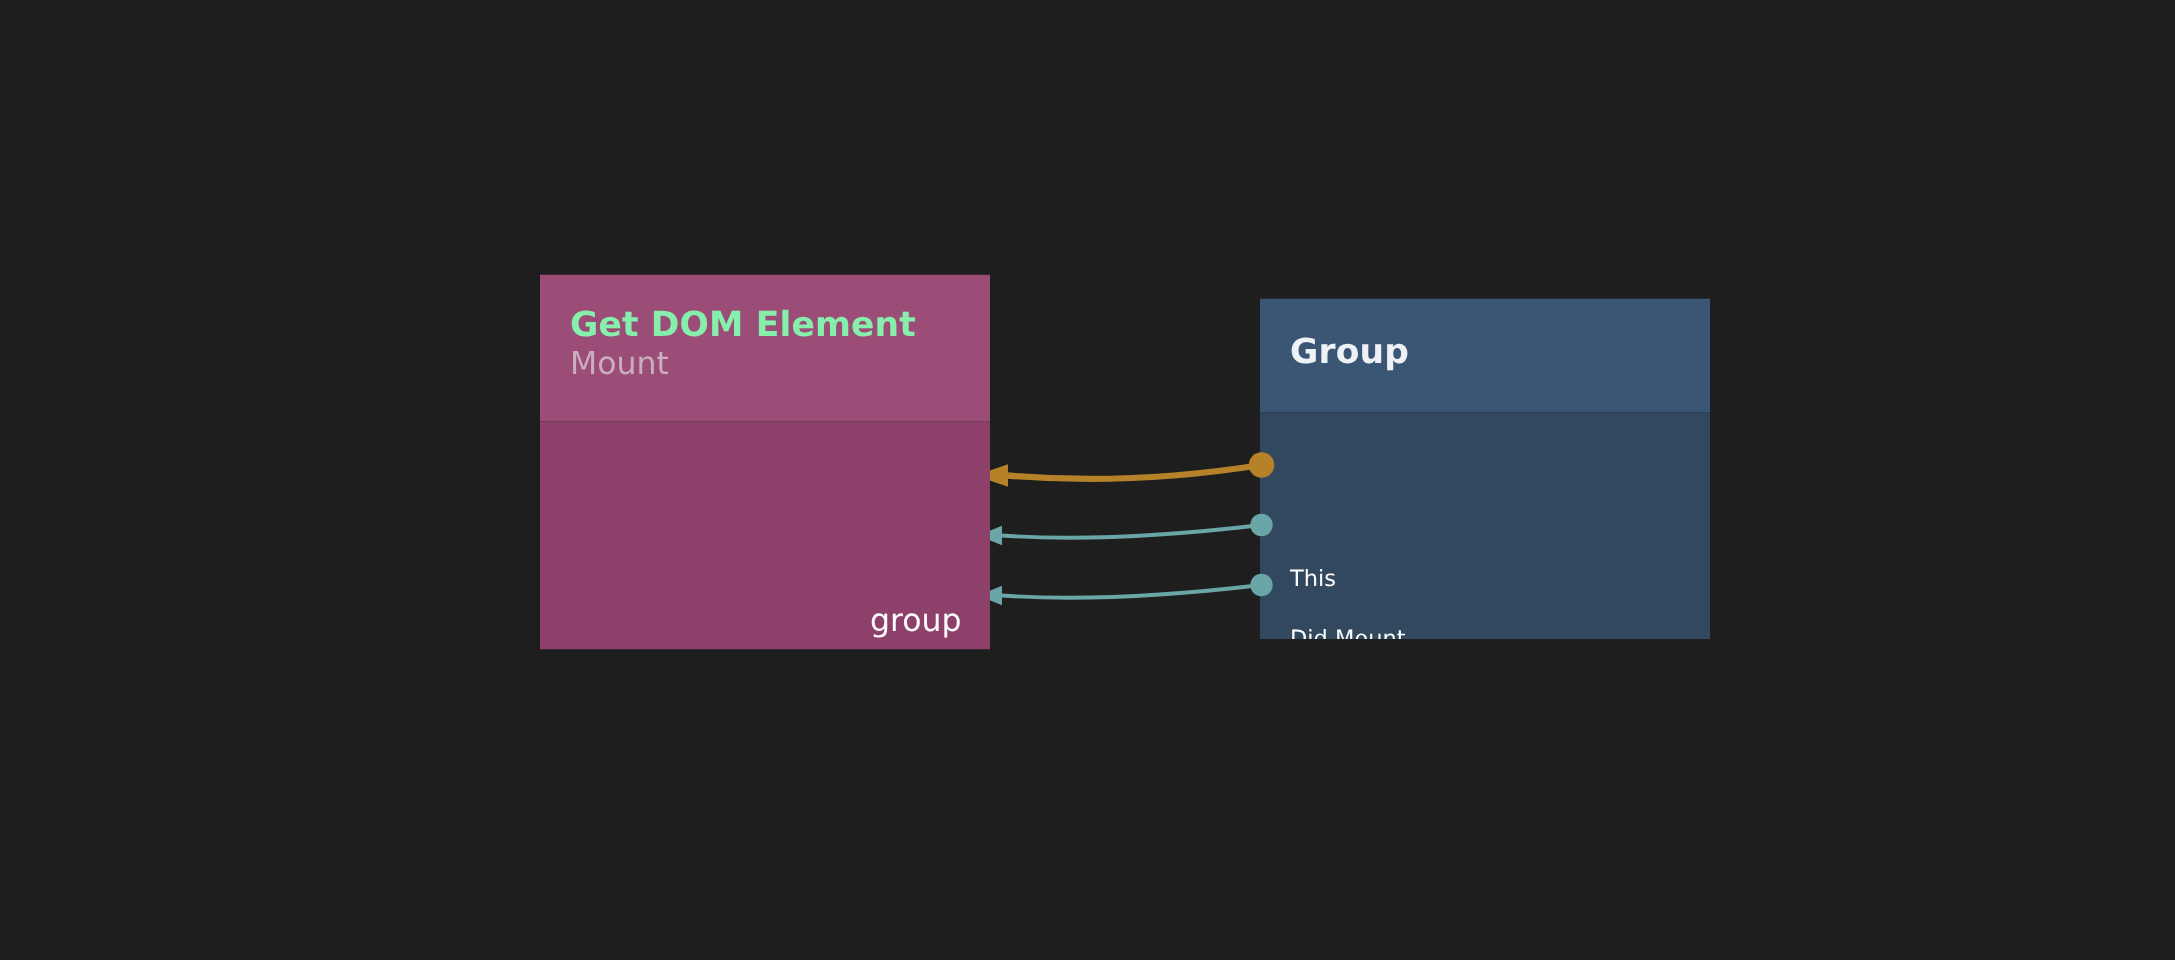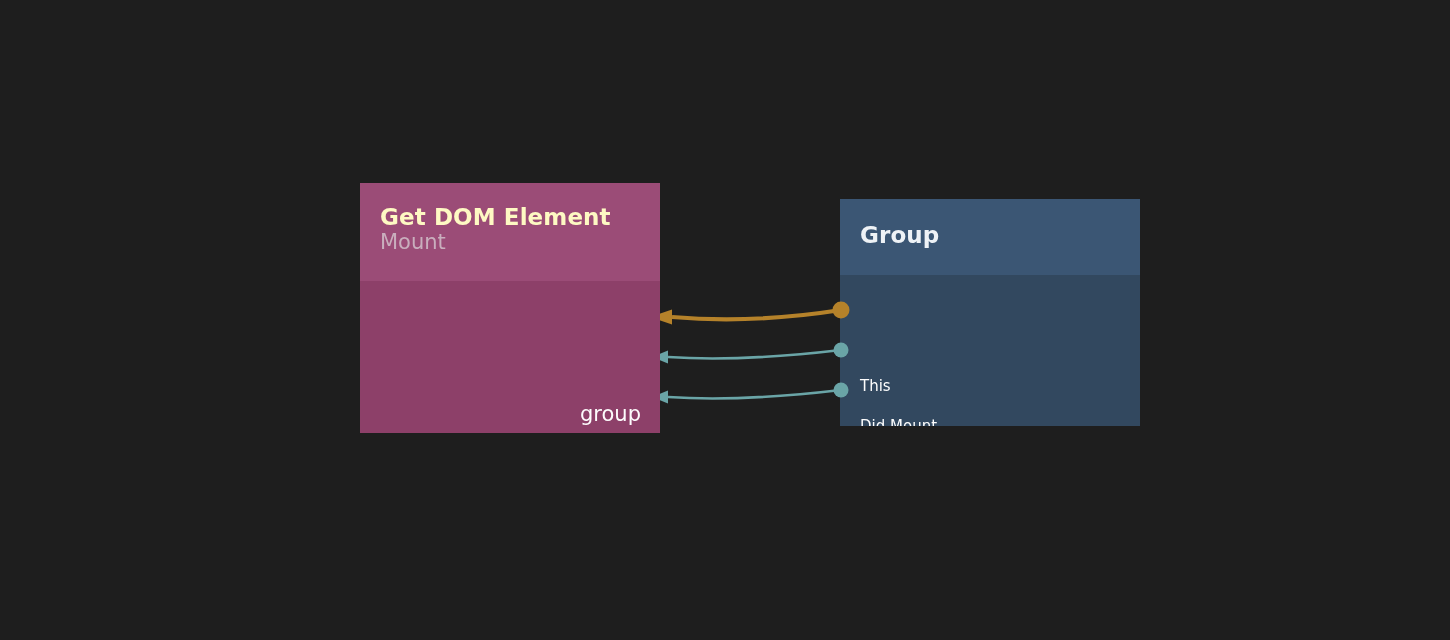--- a/index.html
+++ b/index.html
@@ -36,21 +36,21 @@
     position: absolute;
     z-index: 2;
     box-sizing: border-box;
     overflow: hidden;
   }
   .node-header {
     box-sizing: border-box;
     width: 100%;
   }
   .node-title {
-    color: #fef9c3;
+    color: #86efac;
     font-size: 23px;
     font-weight: 600;
     letter-spacing: 0.1px;
     line-height: 1.12;
     white-space: nowrap;
   }
   .node-subtitle {
     color: #c9aebd;
     font-size: 21px;
     font-weight: 400;

